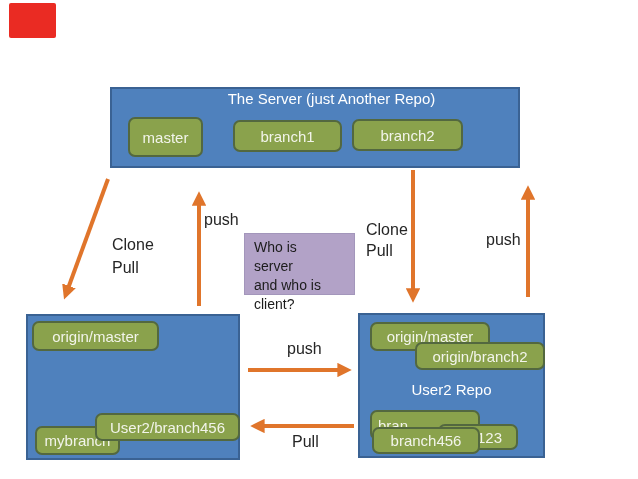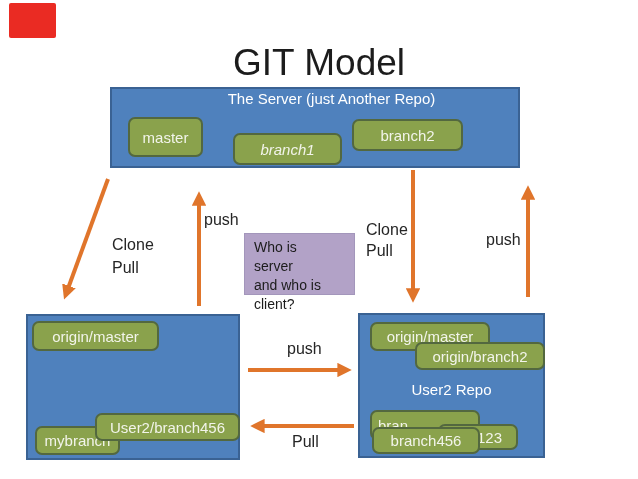--- a/index.html
+++ b/index.html
@@ -30,26 +30,25 @@
   .repo-title{position:absolute;left:0;width:100%;text-align:center;}
   svg{position:absolute;left:0;top:0;}
 </style>
 </head>
 <body>
 
 <div id="slide">
 
   <div id="red-block" class="abs"></div>
 
-  <div id="title" class="abs">GIT Model</div>
 
   <div id="server-box" class="abs bluebox"></div>
   <div id="server-title" class="abs white-label">The Server (just Another Repo)</div>
   <div class="abs greenbox" style="left:128px;top:117px;width:75px;height:40px;">master</div>
-  <div class="abs greenbox" style="left:233px;top:133px;width:109px;height:32px;font-style:italic;">branch1</div>
+  <div class="abs greenbox" style="left:233px;top:120px;width:109px;height:32px;">branch1</div>
   <div class="abs greenbox" style="left:352px;top:119px;width:111px;height:32px;">branch2</div>
 
   <svg width="638" height="479">
     <defs>
       <marker id="ah" viewBox="0 0 10 10" refX="6" refY="5" markerWidth="3.6" markerHeight="3.6" orient="auto-start-reverse">
         <path d="M0,0 L10,5 L0,10 z" fill="#e0752b"></path>
       </marker>
     </defs>
     <g stroke="#e0752b" stroke-width="4" fill="none">
       <line x1="108" y1="179" x2="66" y2="294" marker-end="url(#ah)"></line>

